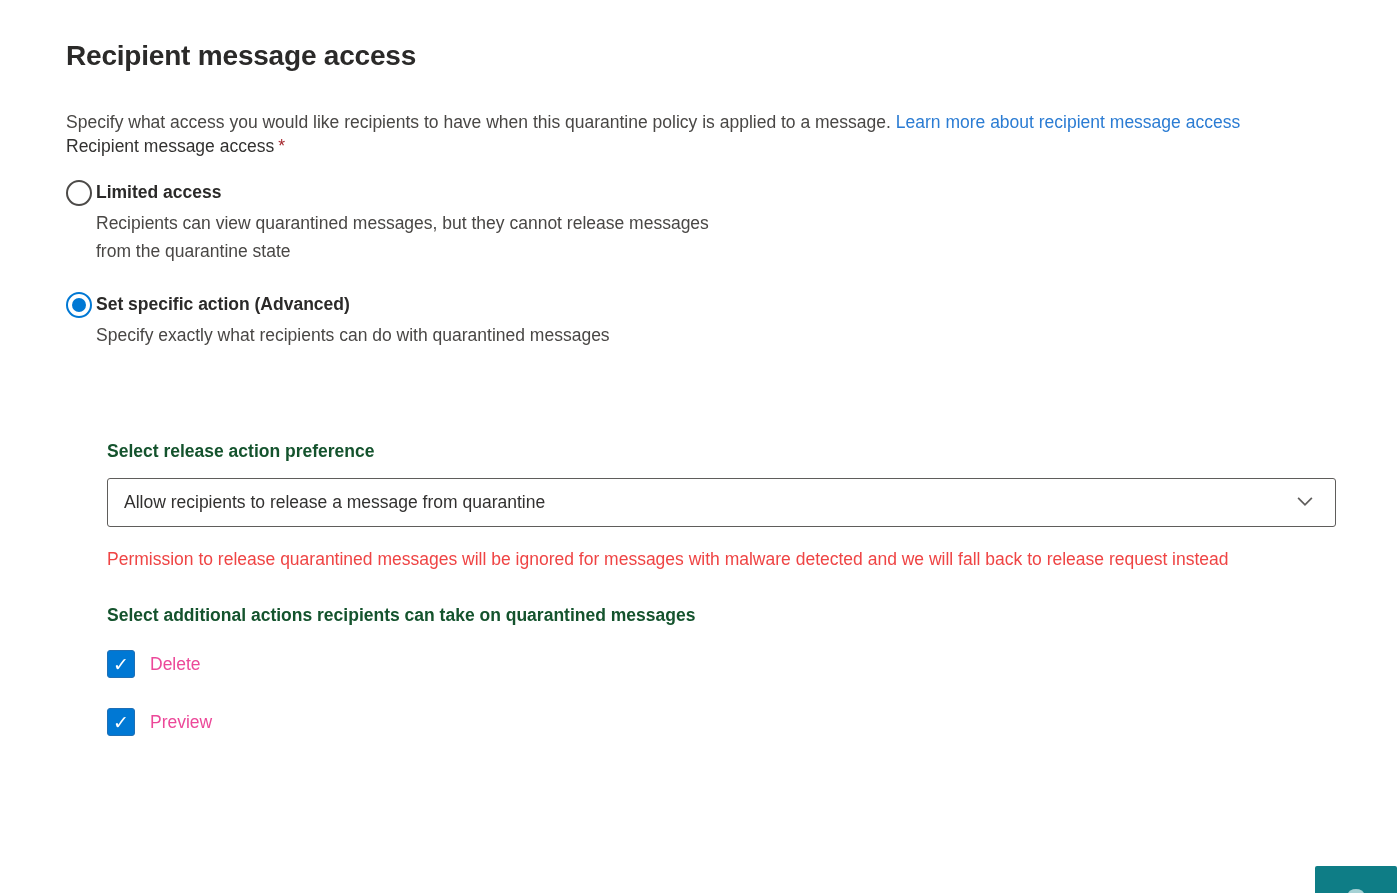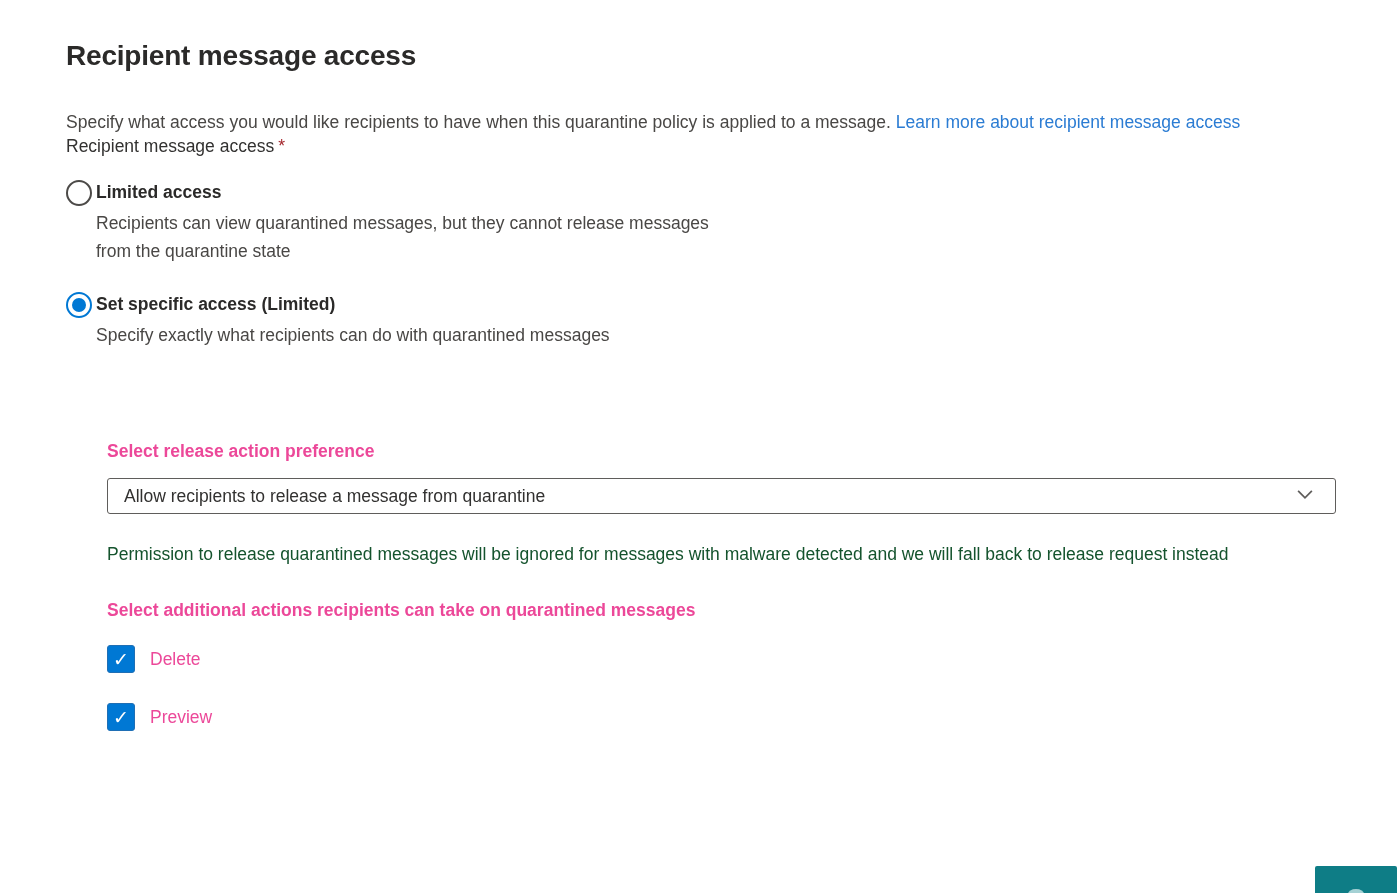--- a/index.html
+++ b/index.html
@@ -83,48 +83,48 @@
     color: #494745;
     max-width: 620px;
     margin-top: 3px;
   }
 
   
   .advanced-section { margin-left: 41px; margin-top: 92px; }
   .select-label, .additional-label {
     font-size: 17.5px;
     font-weight: 700;
-    color: #ec4899;
+    color: #14532d;
   }
   .dropdown {
     margin-top: 16px;
     width: 1229px;
-    height: 36px;
+    height: 49px;
     border: 1px solid #5f5d5b;
     border-radius: 3px;
     background: #fff;
     display: flex;
     align-items: center;
     justify-content: space-between;
     padding: 0 14px 0 16px;
     cursor: pointer;
   }
   .dropdown-value {
     font-size: 17.5px;
     color: #323130;
     white-space: nowrap;
     overflow: hidden;
   }
   .chevron-down { flex: 0 0 auto; margin-right: 6px; }
   .dropdown-note {
-    margin-top: 26px;
+    margin-top: 18px;
     font-size: 17.5px;
     line-height: 28px;
     max-width: 1232px;
-    color: #14532d;
+    color: #ef4444;
   }
   .additional-label { margin-top: 32px; display: block; }
 
   
   .checkbox-list { margin-top: 24px; }
   .checkbox-row {
     display: flex;
     align-items: center;
     gap: 15px;
     cursor: pointer;
@@ -198,21 +198,21 @@
       <span class="radio-circle"></span>
       <span class="radio-texts">
         <span class="radio-label">Limited access</span>
         <span class="radio-desc">Recipients can view quarantined messages, but they cannot release messages from the quarantine state</span>
       </span>
     </div>
 
     <div class="radio-option">
       <span class="radio-circle on"></span>
       <span class="radio-texts">
-        <span class="radio-label">Set specific access (Limited)</span>
+        <span class="radio-label">Set specific action (Advanced)</span>
         <span class="radio-desc">Specify exactly what recipients can do with quarantined messages</span>
       </span>
     </div>
 
   </div>
 
   <div class="advanced-section">
 
     <div class="select-label">Select release action preference</div>
 

